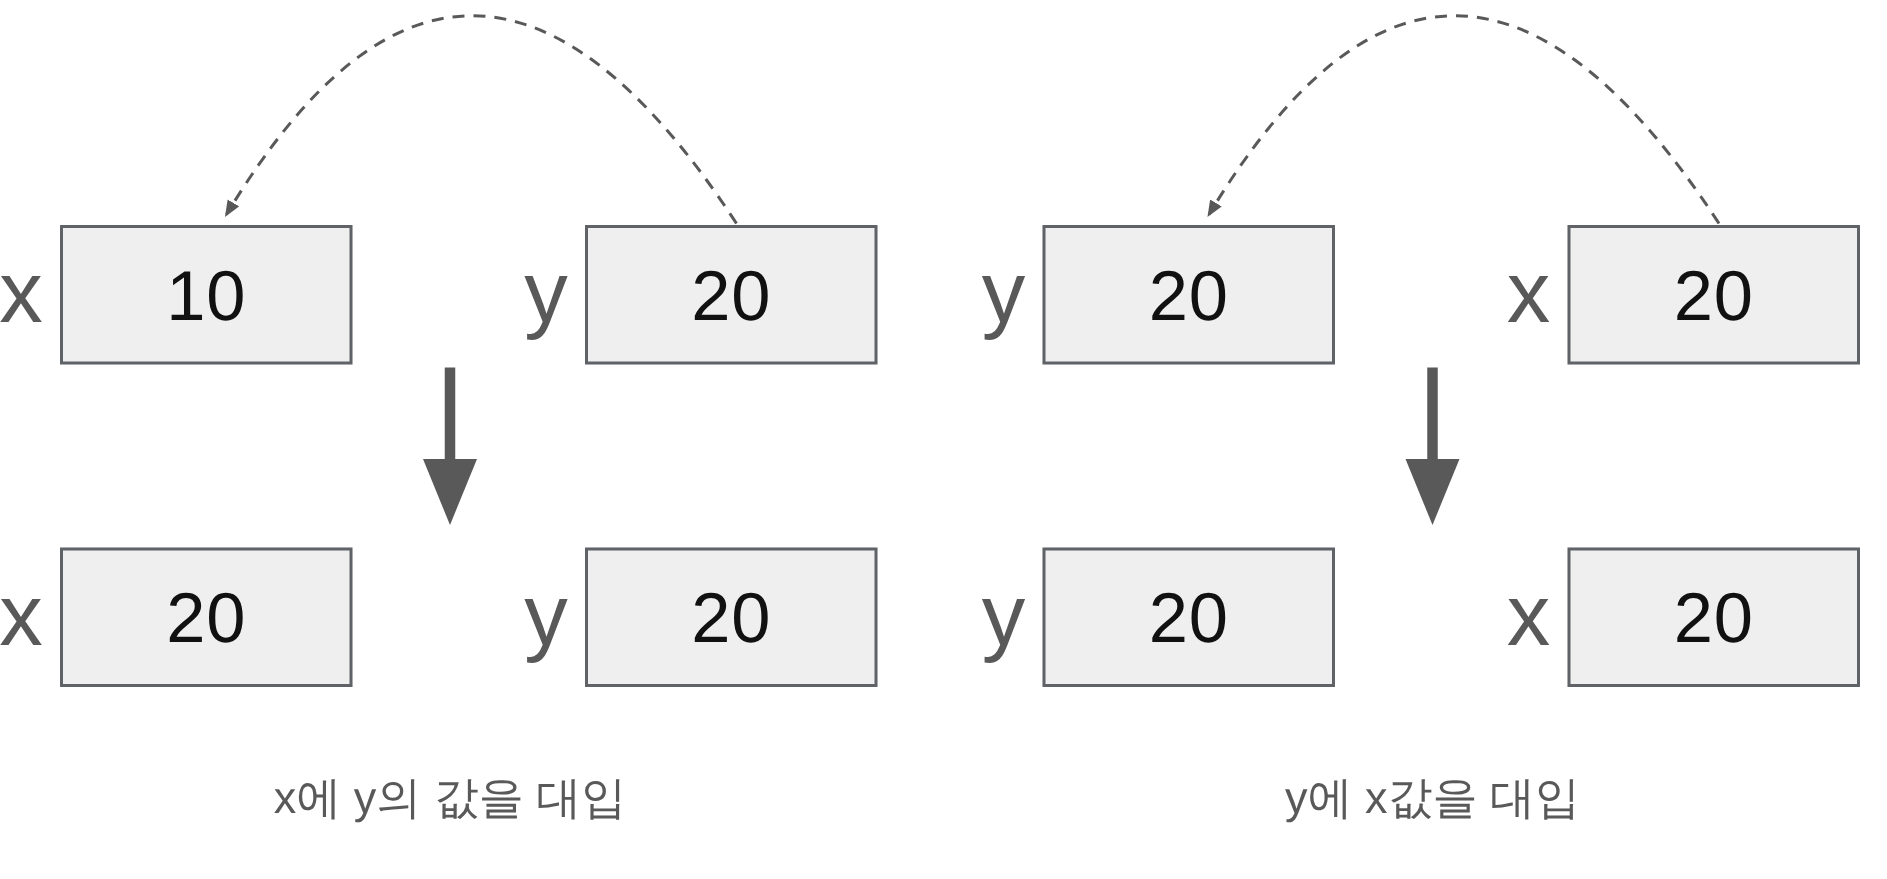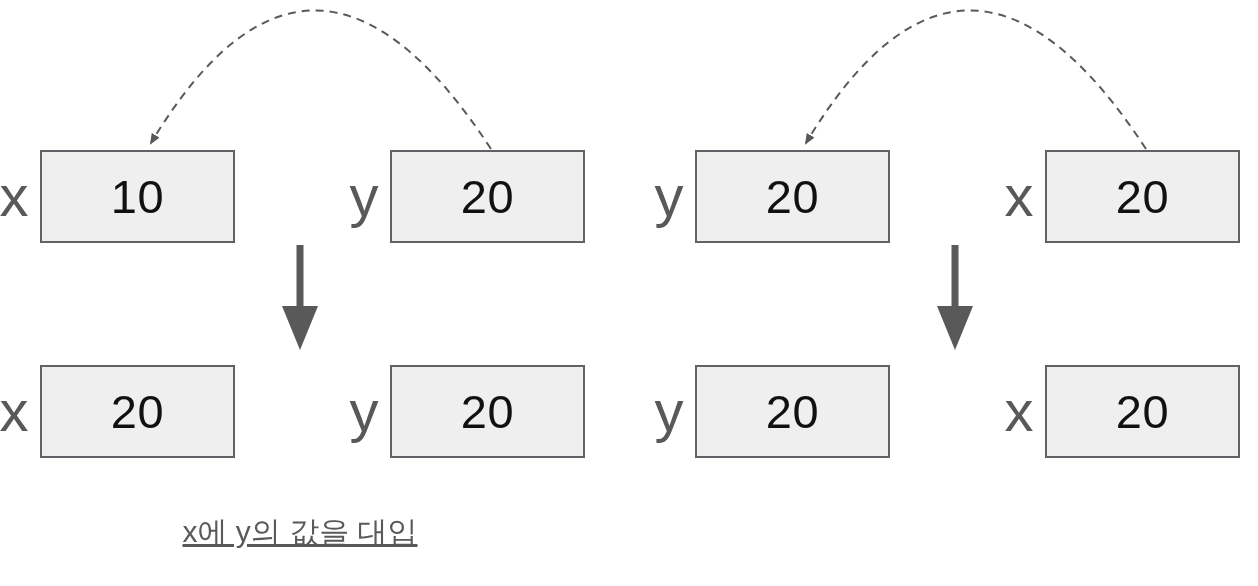--- a/index.html
+++ b/index.html
@@ -43,21 +43,21 @@
   }
   .var-label{
     position:absolute;left:-46px;width:40px;top:50%;
     transform:translateY(-52%);
     text-align:center;
     font-size:58px;color:var(--label-gray);line-height:1;
   }
   .caption{
     position:absolute;top:512px;left:0;width:600px;
     text-align:center;
-    font-size:30px;color:var(--label-gray);text-decoration:underline;
+    font-size:30px;color:var(--label-gray);
   }
 </style>
 </head>
 <body>
 
 <div class="panel panel-left">
   <svg class="arrows" viewBox="0 0 600 360">
     <defs>
       <marker id="ah-l" markerWidth="12" markerHeight="10" refX="9" refY="4.5" orient="auto" markerUnits="userSpaceOnUse">
         <polygon class="arrowhead" points="0,0 11,4.5 0,9"></polygon>
@@ -130,13 +130,14 @@
       <span class="value">20</span>
     </div>
   </div>
   <div class="cell row-bottom c2">
     <span class="var-label">x</span>
     <div class="box">
       <span class="value">20</span>
     </div>
   </div>
 
+  <div class="caption">y에 x값을 대입</div>
 </div>
 
 </body></html>

